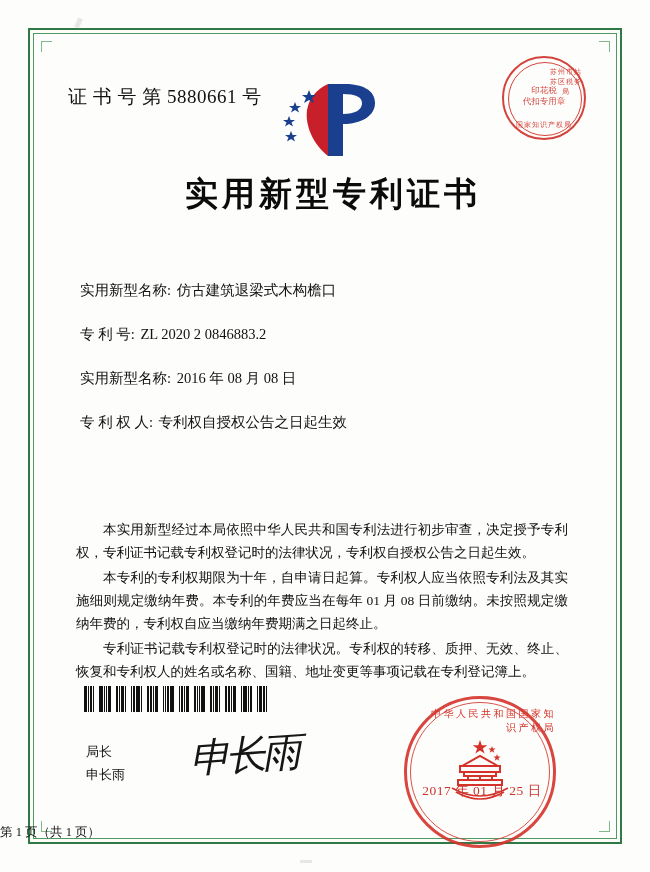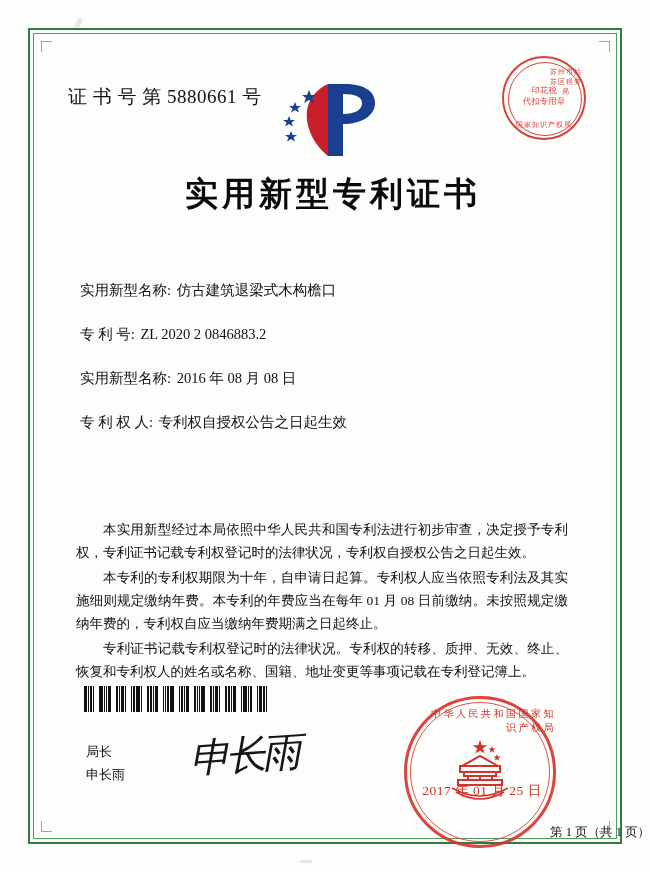--- a/index.html
+++ b/index.html
@@ -265,21 +265,21 @@
     font-size: 13.5px;
     color: #c8372f;
     letter-spacing: 0.5px;
   }
 
   
   .footer {
     position: absolute;
     left: 0; right: 0;
     top: 824px;
-    text-align: right;
+    text-align: left;
     font-size: 12.5px;
     color: #111;
   }
 
   
   .speck {
     position: absolute;
     background: #d9d9d4;
     opacity: 0.6;
   }

